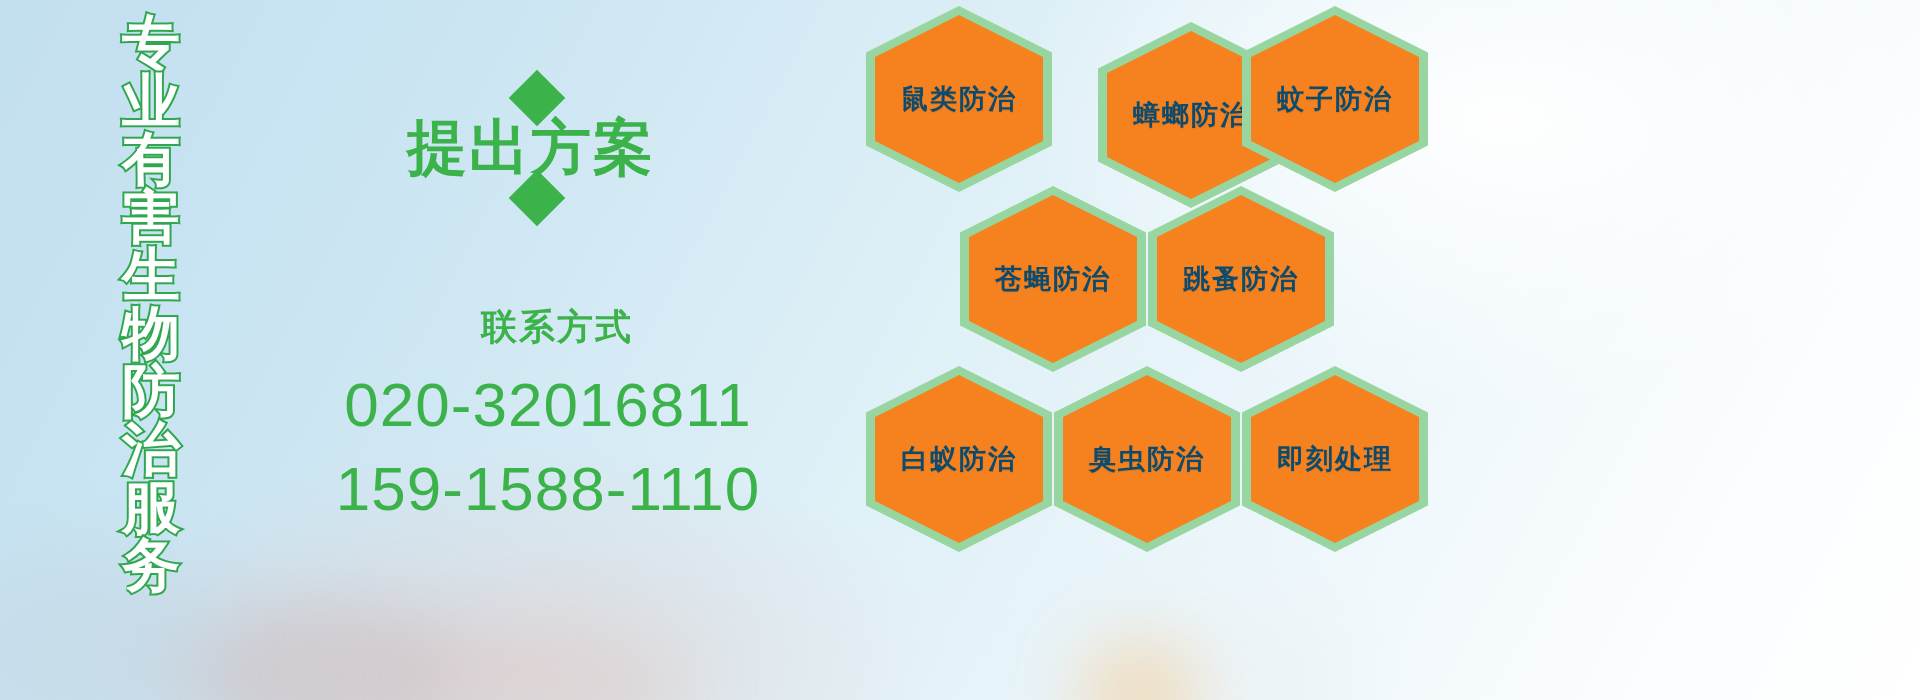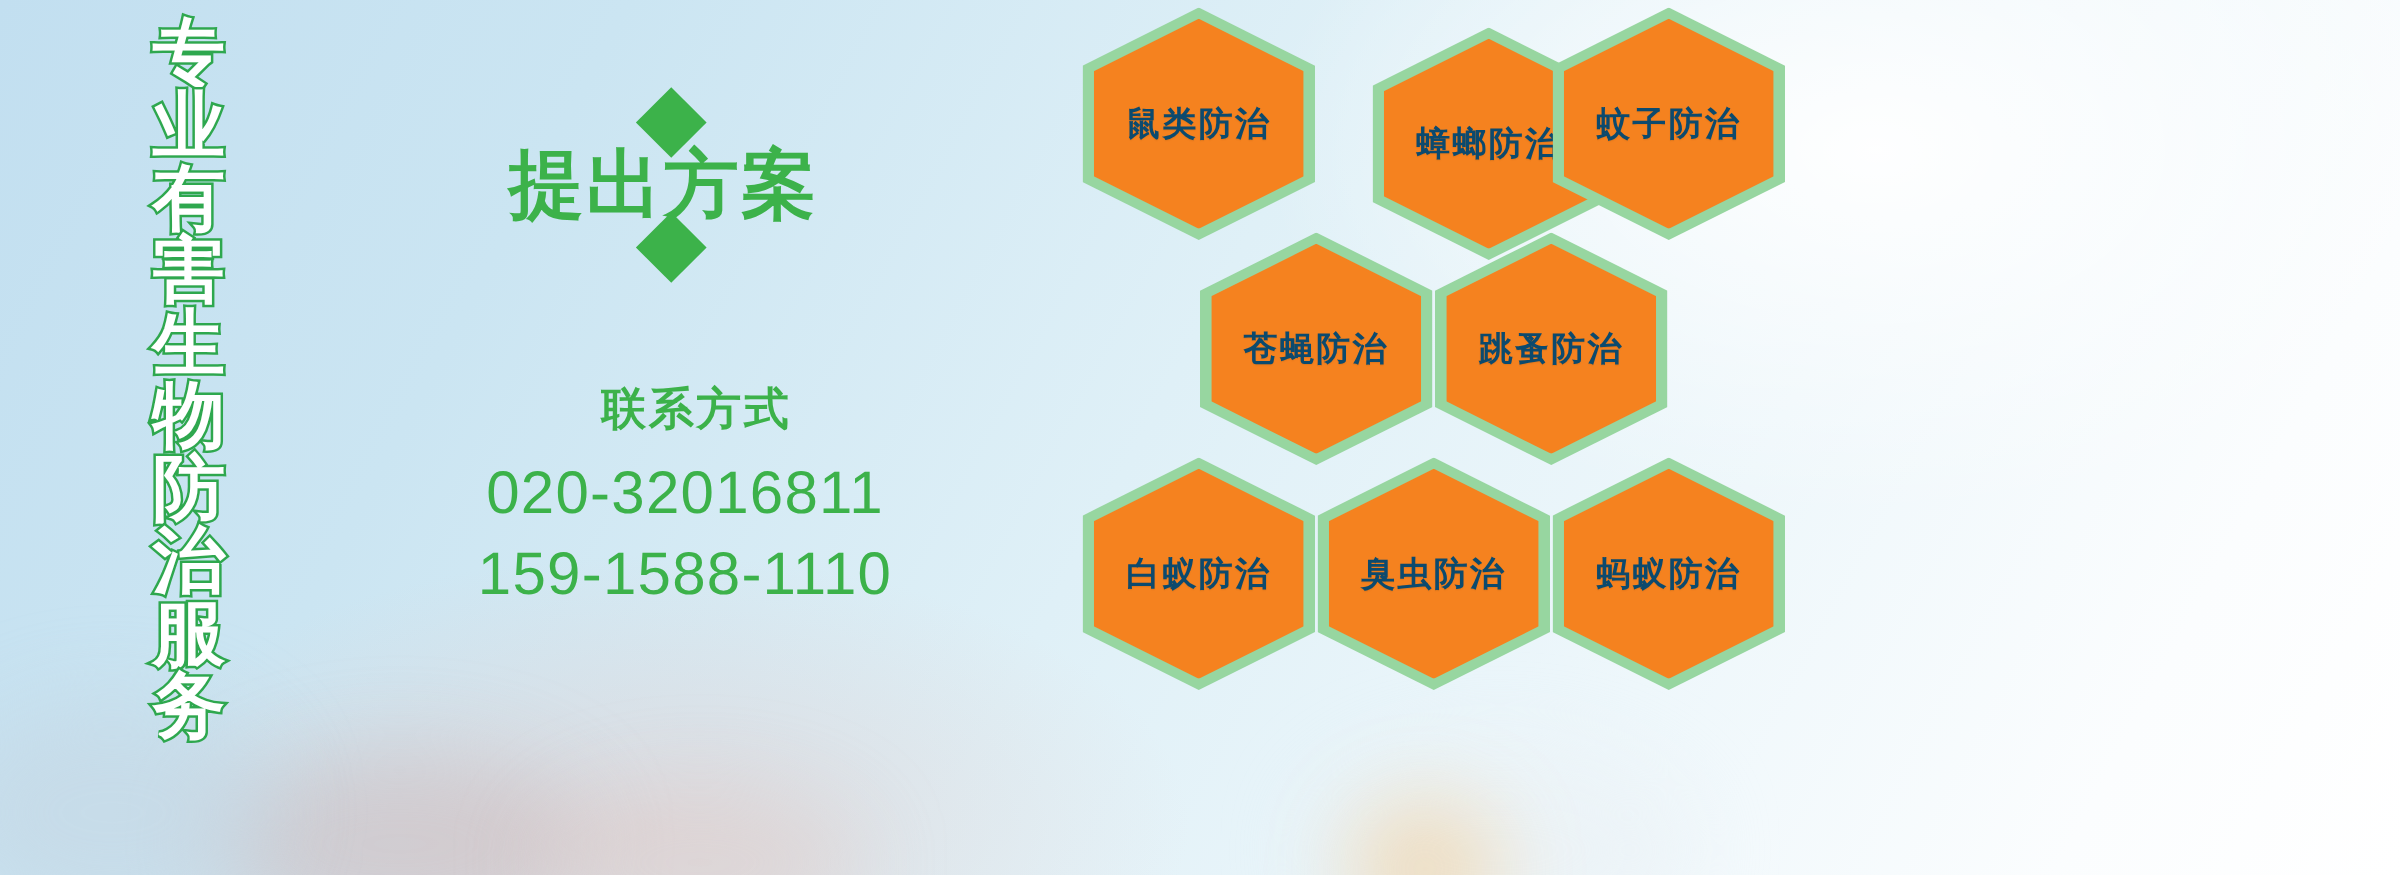--- a/index.html
+++ b/index.html
@@ -49,21 +49,21 @@
     margin-right:22px;flex:none;
   }
   .feature-text{margin-right:34px;letter-spacing:2px;}
 
   #contact{position:absolute;left:228px;top:306px;width:640px;text-align:center;}
   #contact-title{
     color:#3cb24a;font-size:36px;font-weight:bold;line-height:1.15;
     letter-spacing:2px;margin-left:18px;
   }
   .phone{
-    color:#3cb24a;font-size:48px;font-weight:normal;line-height:1.35;
+    color:#3cb24a;font-size:62px;font-weight:normal;line-height:1.35;
     letter-spacing:1px;white-space:nowrap;
   }
   .phone.p1{margin-top:16px;}
 
   
   #honeycomb{position:absolute;left:862px;top:0;width:600px;height:570px;}
   .hex{
     position:absolute;width:186px;height:186px;
     display:flex;align-items:center;justify-content:center;
     clip-path:polygon(50% 0%,100% 25%,100% 75%,50% 100%,0% 75%,0% 25%);
@@ -165,18 +165,18 @@
       <span class="hex-label">跳蚤防治</span>
     </div>
 
     <div class="hex r3c2">
       <div class="hex-inner"></div>
       <span class="hex-label">臭虫防治</span>
     </div>
 
     <div class="hex r3c3">
       <div class="hex-inner"></div>
-      <span class="hex-label">蚂蚁防治</span>
+      <span class="hex-label">即刻处理</span>
     </div>
 
   </div>
 
 </div>
 
 </body></html>

